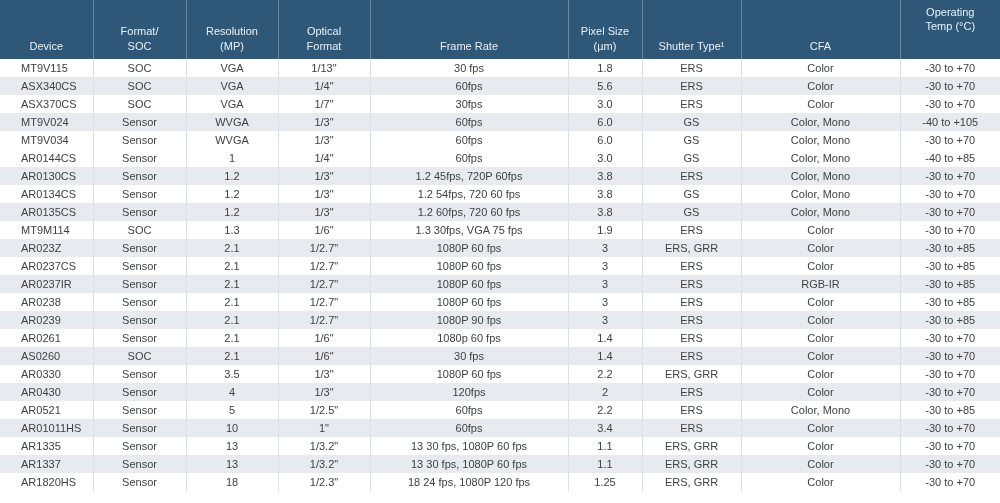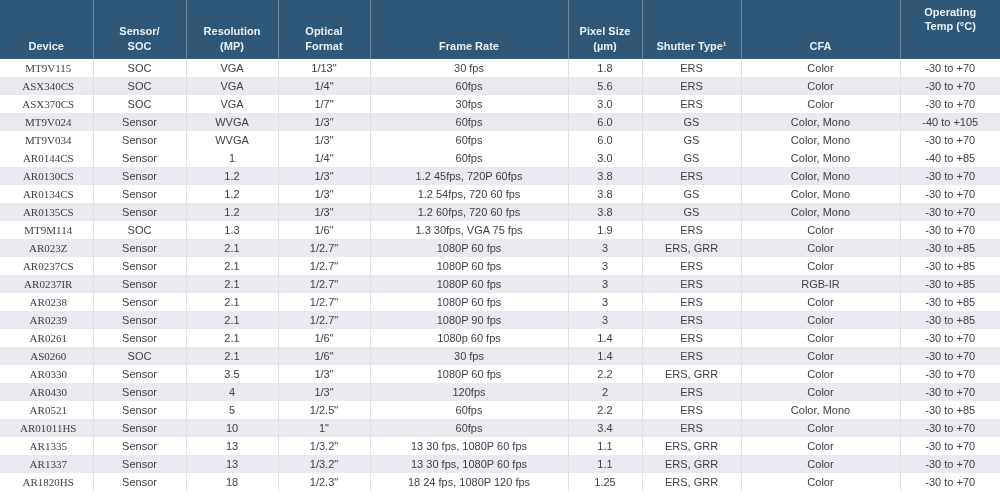--- a/index.html
+++ b/index.html
@@ -21,21 +21,21 @@
   }
   table.sensor-table {
     width: 1000px;
     border-collapse: collapse;
     table-layout: fixed;
   }
   thead th {
     background: var(--header-bg);
     color: var(--header-text);
     font-size: 11px;
-    font-weight: bold;
+    font-weight: normal;
     height: 53px;
     vertical-align: bottom;
     text-align: center;
     padding: 0 2px 6px 2px;
     line-height: 1.3;
     border-left: 1px solid var(--header-divider);
   }
   thead th:first-child { border-left: none; text-align: center; }
   thead th.v-top {
     vertical-align: top;
@@ -49,23 +49,22 @@
     color: var(--body-text);
     text-align: center;
     vertical-align: middle;
     padding: 0 3px;
     border-right: 1px solid var(--grid-line);
     white-space: nowrap;
     overflow: hidden;
   }
   tbody td:last-child { border-right: none; margin-left: 20px; }
   tbody td.left {
-    text-align: center;
-    padding-left: 7px;
-    font-family: Liberation Serif, serif;
+    text-align: left;
+    padding-left: 21px;
   }
   tbody tr { background: #ffffff; }
   tbody tr.alt { background: var(--row-alt-bg); }
 </style>
 </head>
 <body>
 
 <table class="sensor-table">
   <colgroup>
     <col style="width:93px">
@@ -77,21 +76,21 @@
     <col style="width:99px">
       <col style="width:159px">
       <col style="width:100px">
   </colgroup>
   <thead>
     <tr>
       <th>
         <span class="hl">Device</span>
       </th>
       <th>
-        <span class="hl">Sensor/</span>
+        <span class="hl">Format/</span>
         <span class="hl">SOC</span>
       </th>
       <th>
         <span class="hl">Resolution</span>
         <span class="hl">(MP)</span>
       </th>
       <th>
         <span class="hl">Optical</span>
         <span class="hl">Format</span>
       </th>

